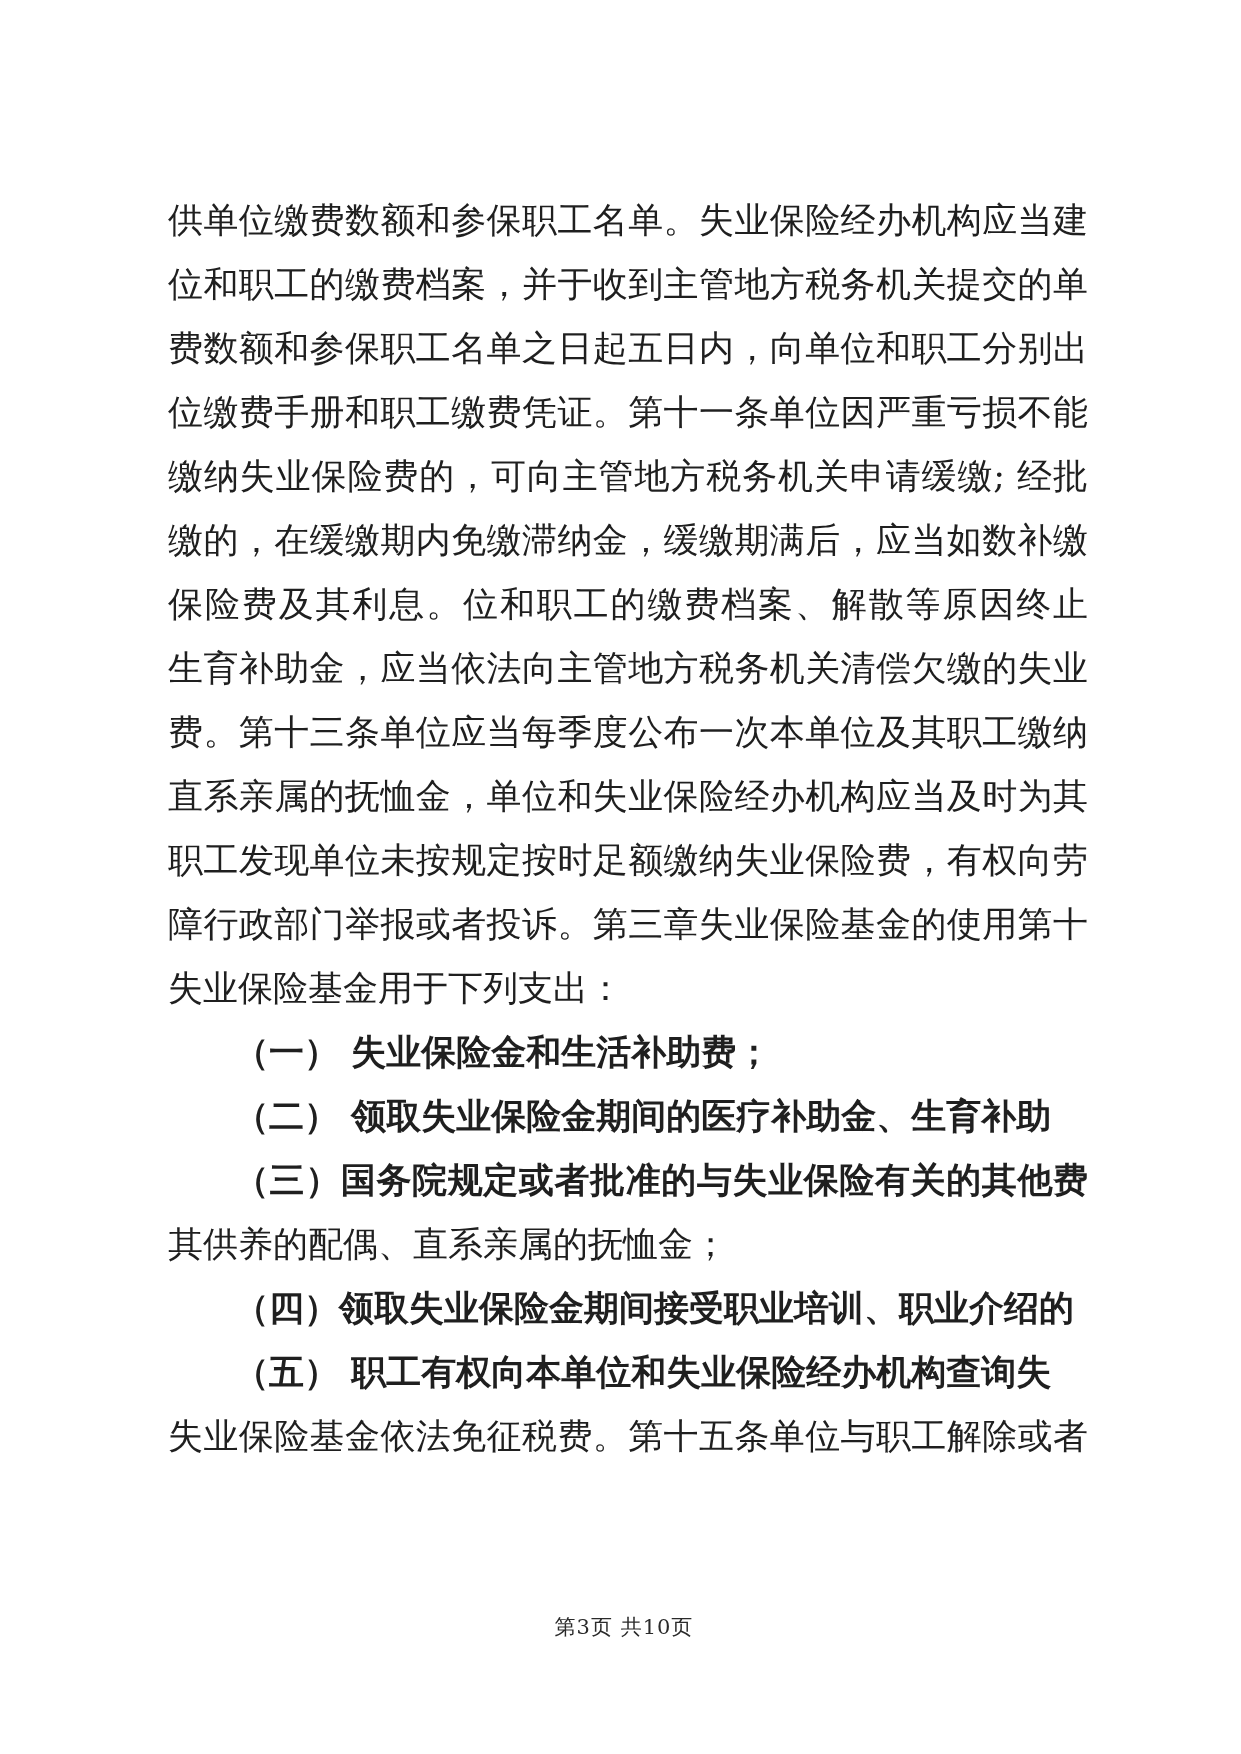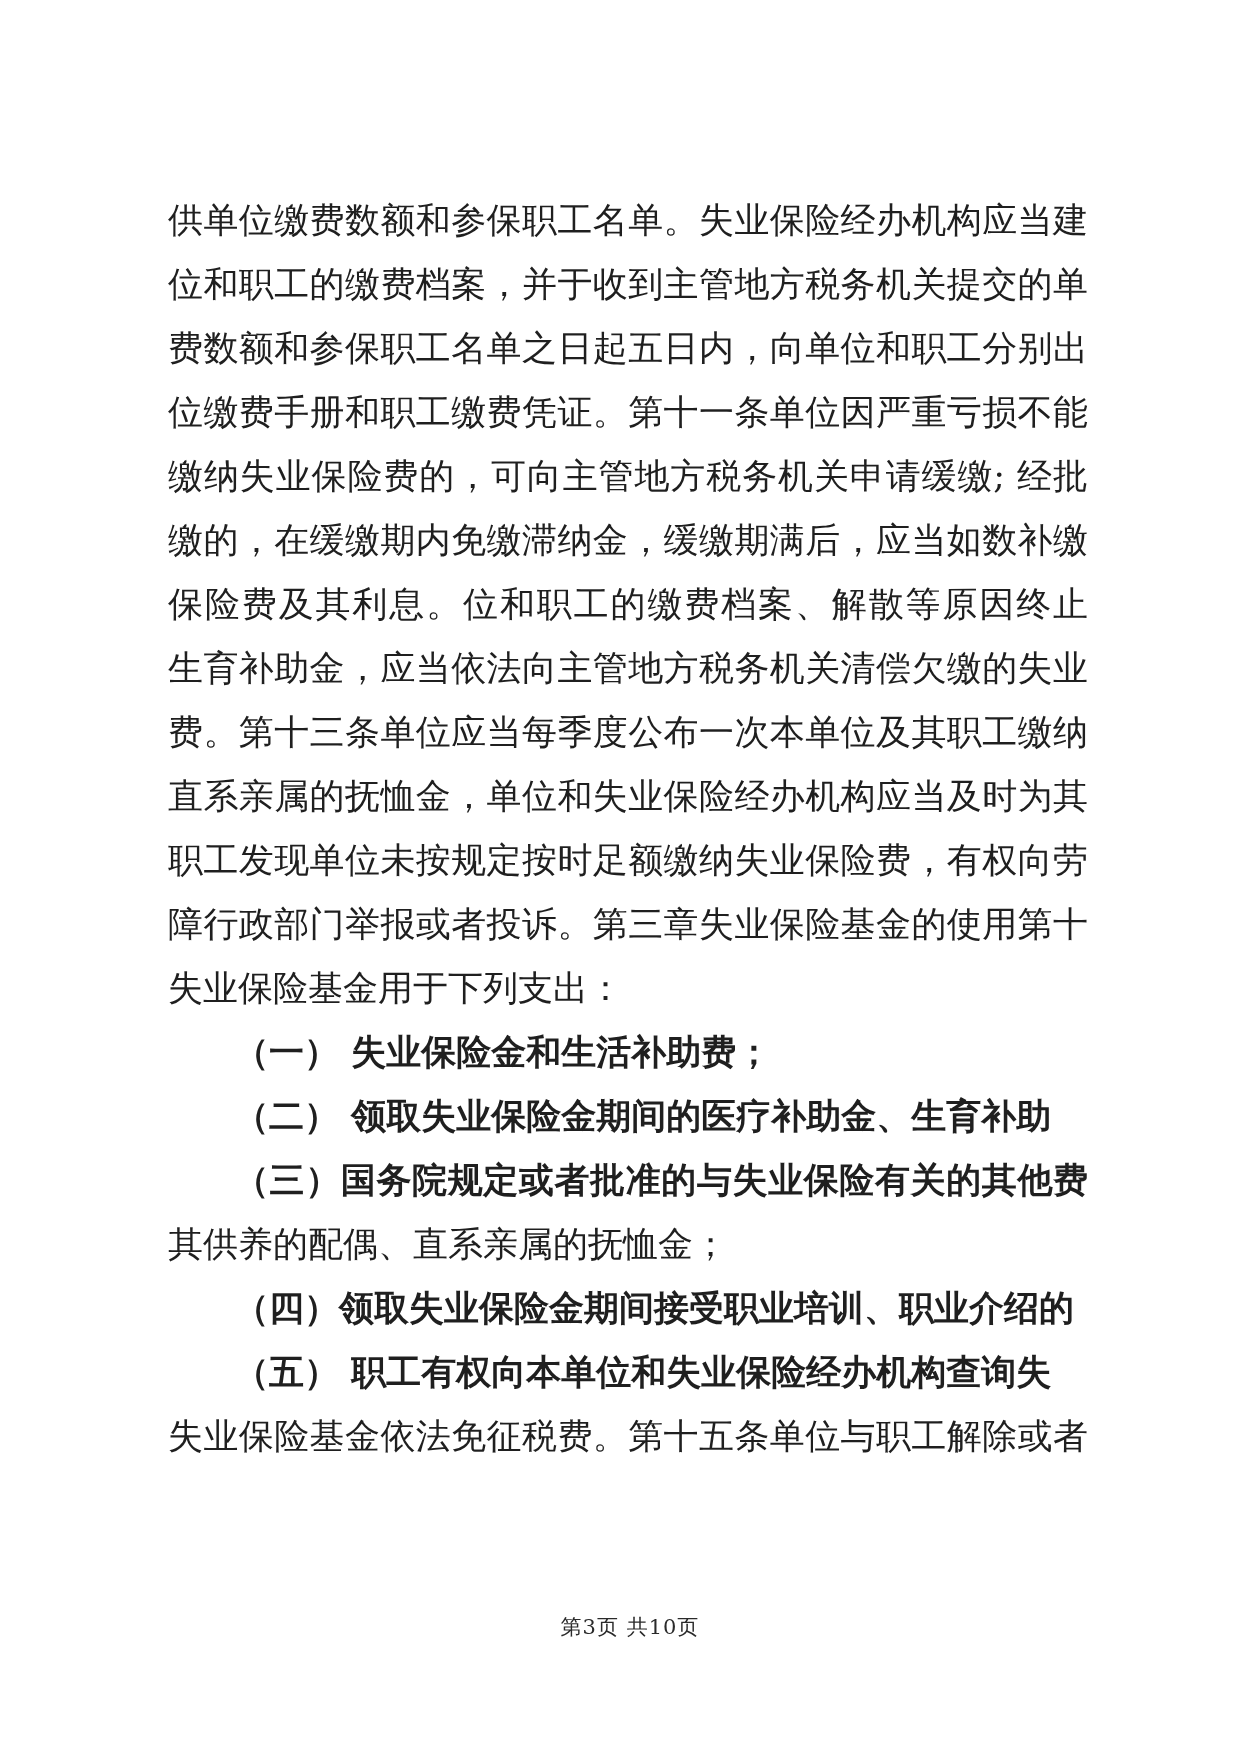--- a/index.html
+++ b/index.html
@@ -36,21 +36,21 @@
   }
   .line.indent {
     padding-left: 66px;
     font-weight: bold;
   }
   .line.indent.justify {
     
   }
   .footer {
     position: absolute;
-    left: 170px;
+    left: 164px;
     top: 1612px;
     width: 920px;
     text-align: center;
     font-size: 21px;
     line-height: 30px;
     letter-spacing: 1px;
     color: #2a2a2a;
   }
 </style>
 </head>

